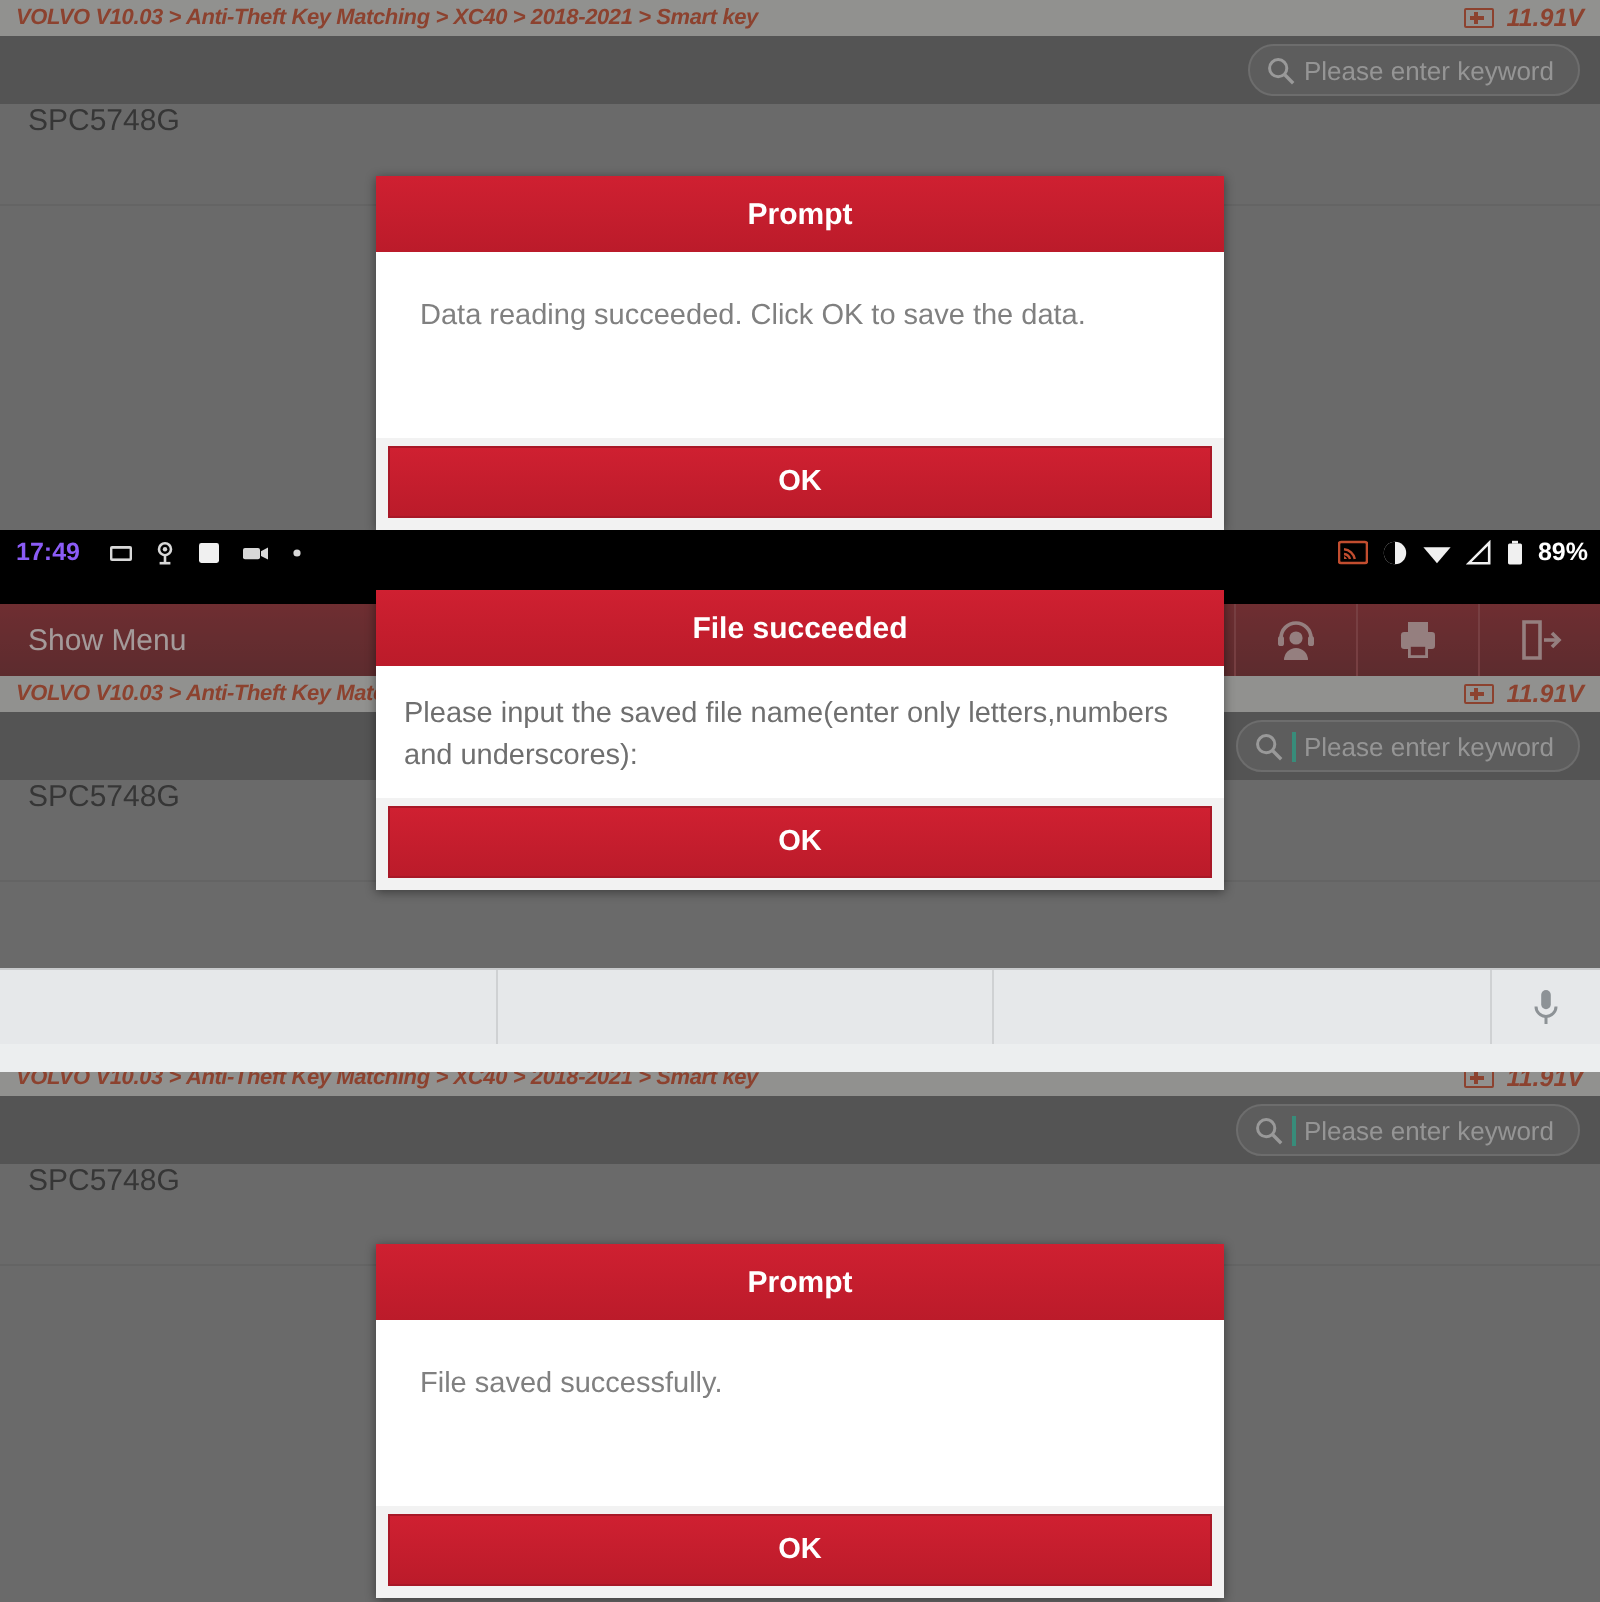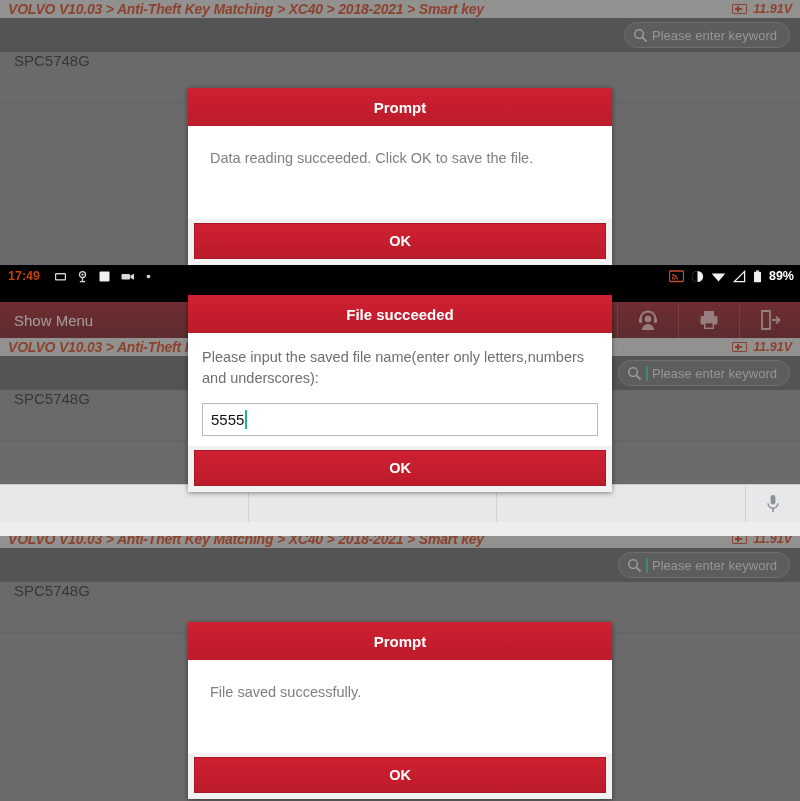--- a/index.html
+++ b/index.html
@@ -16,21 +16,21 @@
   }
   
   .crumbbar {
     position: relative;
     height: 18px;
     background: #c9c9c5;
     display: flex; align-items: center;
     padding: 0 8px;
   }
   .crumbbar .crumb {
-    font-size: 14px;
+    font-size: 11px;
     font-style: italic;
     font-weight: bold;
     color: #c0401f;
     white-space: nowrap;
     letter-spacing: -0.2px;
   }
   .crumbbar .volt {
     margin-left: auto;
     display: flex; align-items: center; gap: 6px;
     font-size: 12.5px; font-style: italic; font-weight: bold;
@@ -152,21 +152,21 @@
     width: 2px; height: 19px; background: #18b79a; margin-left: 1px;
   }
   
   .statusbar {
     position: absolute; left: 0; width: 800px; height: 22px;
     background: #000;
     display: flex; align-items: center;
     padding: 0 6px 0 8px;
     z-index: 40;
   }
-  .sb-time { color: #c2410c; font-size: 12.5px; font-weight: bold; }
+  .sb-time { color: #8b5cf6; font-size: 12.5px; font-weight: bold; }
   .sb-left-icons { display: flex; align-items: center; gap: 10px; margin-left: 14px; }
   .sb-right { margin-left: auto; display: flex; align-items: center; gap: 7px; }
   .sb-batt-pct { color: #fff; font-size: 12.5px; font-weight: bold; }
   
   .actionbar {
     position: relative;
     height: 36px;
     background: linear-gradient(#8d1e24, #6e1a1e);
     display: flex; align-items: center;
     padding-left: 14px;
@@ -232,21 +232,21 @@
       <span>SPC5748G</span>
     </div>
     <div class="blankfill" style="height:162px;"></div>
   </div>
 
   <div class="scrim"></div>
 
   <div class="dialog" style="top:88px;">
     <div class="dlg-title">Prompt</div>
     <div class="dlg-body" style="padding-bottom:50px;">
-      <div class="dlg-msg">Data reading succeeded. Click OK to save the file.</div>
+      <div class="dlg-msg">Data reading succeeded. Click OK to save the data.</div>
     </div>
     <div class="dlg-foot">
       <div class="btn-ok">OK</div>
     </div>
   </div>
 </div>
 
 <div class="statusbar" style="top:265px;">
   <span class="sb-time">17:49</span>
   <span class="sb-left-icons">
@@ -354,24 +354,20 @@
     <div class="blankfill" style="height:100px;"></div>
   </div>
 
   <div class="scrim"></div>
 </div>
 
 <div class="dialog" style="top:295px; z-index:35;">
   <div class="dlg-title">File succeeded</div>
   <div class="dlg-body" style="padding:14px 14px 10px 14px;">
     <div class="dlg-msg" style="color:#6f6f6f;">Please input the saved file name(enter only letters,numbers and underscores):</div>
-    <div class="dlg-input">
-      <span class="val">5555</span>
-      <span class="caret"></span>
-    </div>
   </div>
   <div class="dlg-foot">
     <div class="btn-ok">OK</div>
   </div>
 </div>
 
 <div class="kb-base" style="top:520px; height:16px;"></div>
 <div class="kbstrip" style="top:484px; height:38px;">
   <div class="kb-sugg"></div>
   <div class="kb-sugg"></div>

